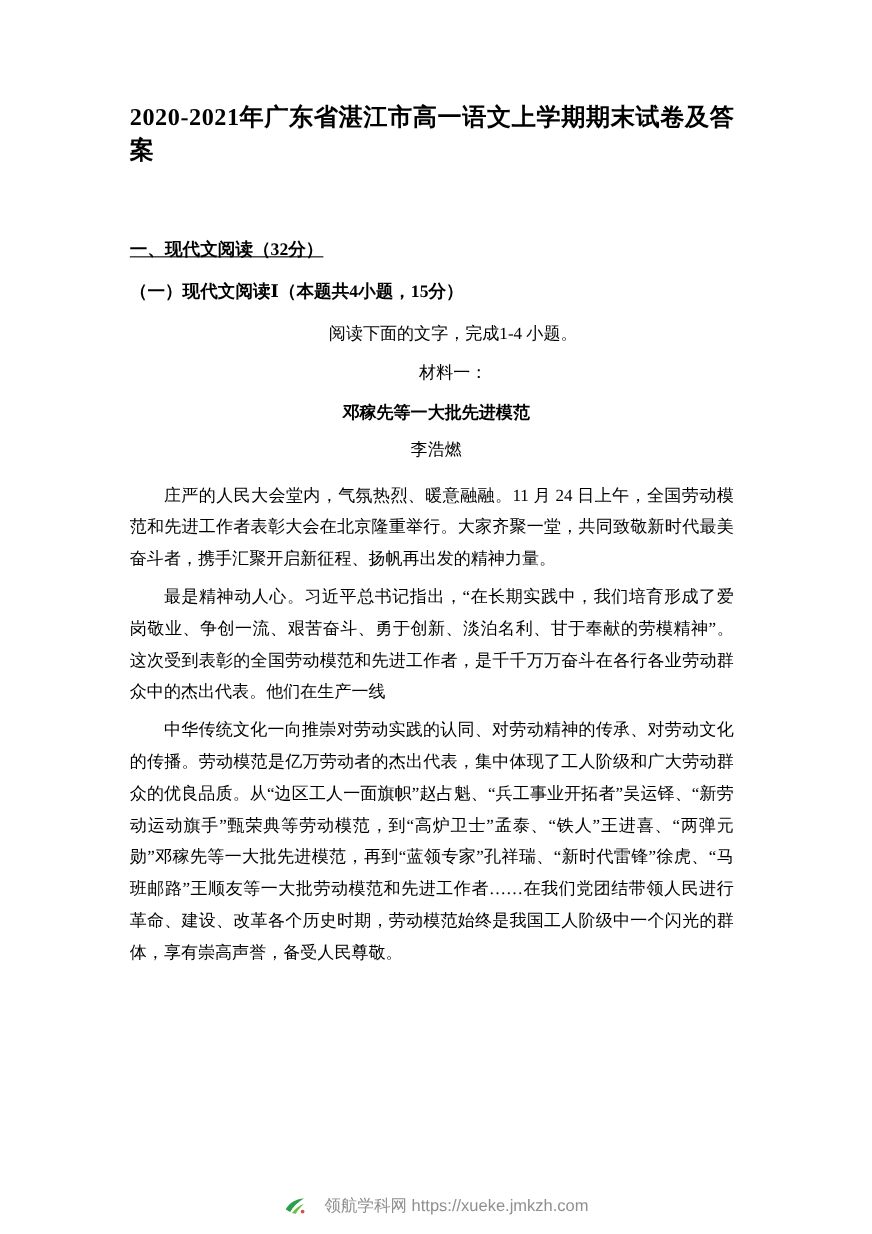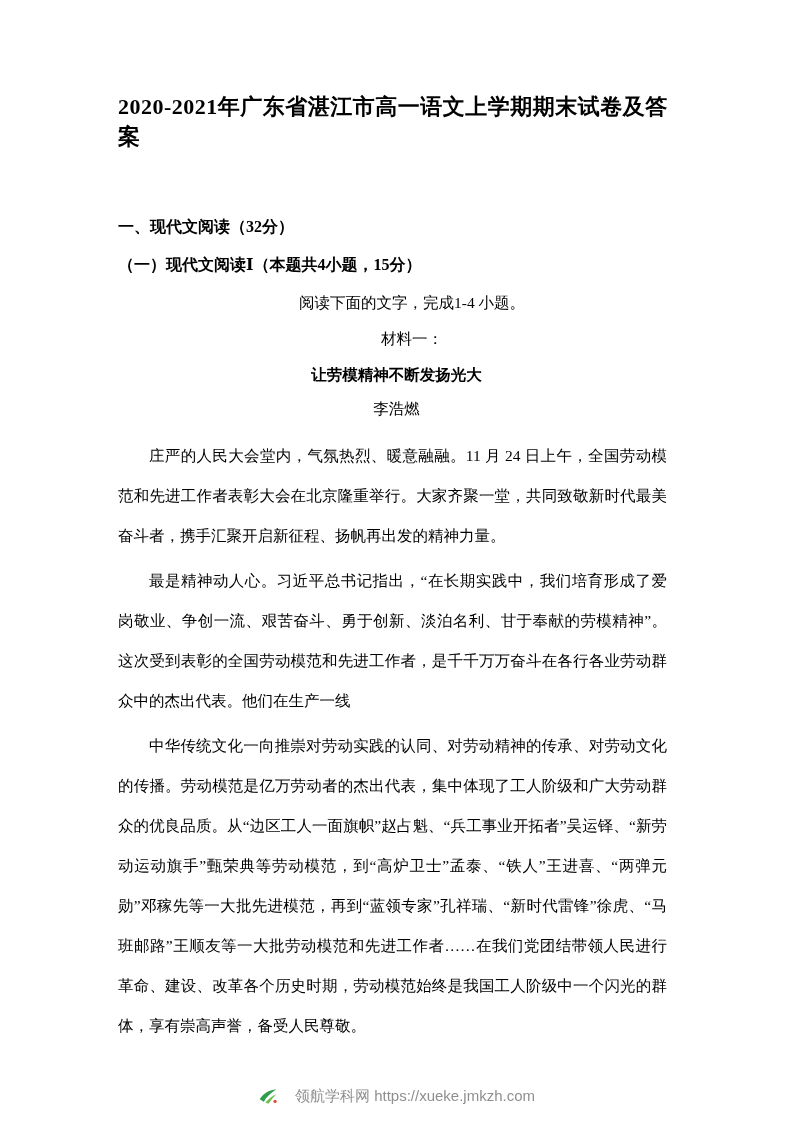--- a/index.html
+++ b/index.html
@@ -23,20 +23,21 @@
     font-size: 22px;
     font-weight: bold;
     line-height: 1.35;
     margin: 0 0 66px 0;
     letter-spacing: 0.5px;
   }
   .section-heading {
     font-size: 16px;
     font-weight: bold;
     margin: 0 0 17px 0;
+    text-decoration: underline;
   }
   .subsection-heading {
     font-size: 16px;
     font-weight: bold;
     margin: 0 0 17px 0;
   }
   .instruction-line,
   .material-label {
     font-size: 15.5px;
     text-indent: 2em;
@@ -49,21 +50,21 @@
     text-align: center;
     margin: 6px 0 13px 0;
   }
   .article-author {
     font-size: 15.5px;
     text-align: center;
     margin: 4px 0 16px 0;
   }
   .para {
     font-size: 15.5px;
-    line-height: 40px;
+    line-height: 29px;
     text-align: justify;
     text-indent: 2em;
     margin: 0 8px 5px 0;
   }
   .footer {
     position: absolute;
     left: 0;
     bottom: 16px;
     width: 100%;
     display: flex;
@@ -89,21 +90,21 @@
   <h1 class="doc-title">2020-2021年广东省湛江市高一语文上学期期末试卷及答案</h1>
 
   <div class="section-heading">一、现代文阅读（32分）</div>
 
   <div class="subsection-heading">（一）现代文阅读Ⅰ（本题共4小题，15分）</div>
 
   <div class="instruction-line">阅读下面的文字，完成1-4 小题。</div>
 
   <div class="material-label">材料一：</div>
 
-  <div class="article-title">让劳模精神不断发扬光大</div>
+  <div class="article-title">邓稼先等一大批先进模范</div>
 
   <div class="article-author">李浩燃</div>
 
   <p class="para">庄严的人民大会堂内，气氛热烈、暖意融融。11 月 24 日上午，全国劳动模范和先进工作者表彰大会在北京隆重举行。大家齐聚一堂，共同致敬新时代最美奋斗者，携手汇聚开启新征程、扬帆再出发的精神力量。</p>
 
 
   <p class="para">最是精神动人心。习近平总书记指出，“在长期实践中，我们培育形成了爱岗敬业、争创一流、艰苦奋斗、勇于创新、淡泊名利、甘于奉献的劳模精神”。这次受到表彰的全国劳动模范和先进工作者，是千千万万奋斗在各行各业劳动群众中的杰出代表。他们在生产一线</p>
 
   <p class="para">中华传统文化一向推崇对劳动实践的认同、对劳动精神的传承、对劳动文化的传播。劳动模范是亿万劳动者的杰出代表，集中体现了工人阶级和广大劳动群众的优良品质。从“边区工人一面旗帜”赵占魁、“兵工事业开拓者”吴运铎、“新劳动运动旗手”甄荣典等劳动模范，到“高炉卫士”孟泰、“铁人”王进喜、“两弹元勋”邓稼先等一大批先进模范，再到“蓝领专家”孔祥瑞、“新时代雷锋”徐虎、“马班邮路”王顺友等一大批劳动模范和先进工作者……在我们党团结带领人民进行革命、建设、改革各个历史时期，劳动模范始终是我国工人阶级中一个闪光的群体，享有崇高声誉，备受人民尊敬。</p>
 

